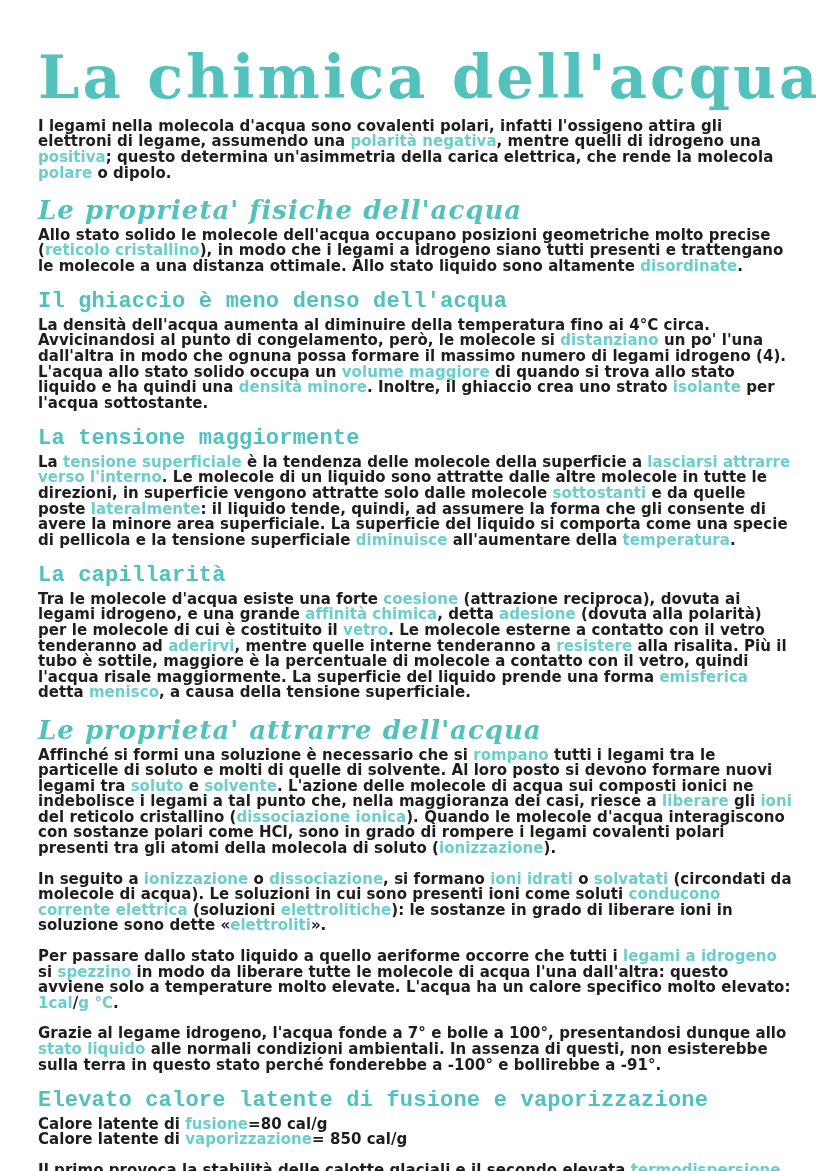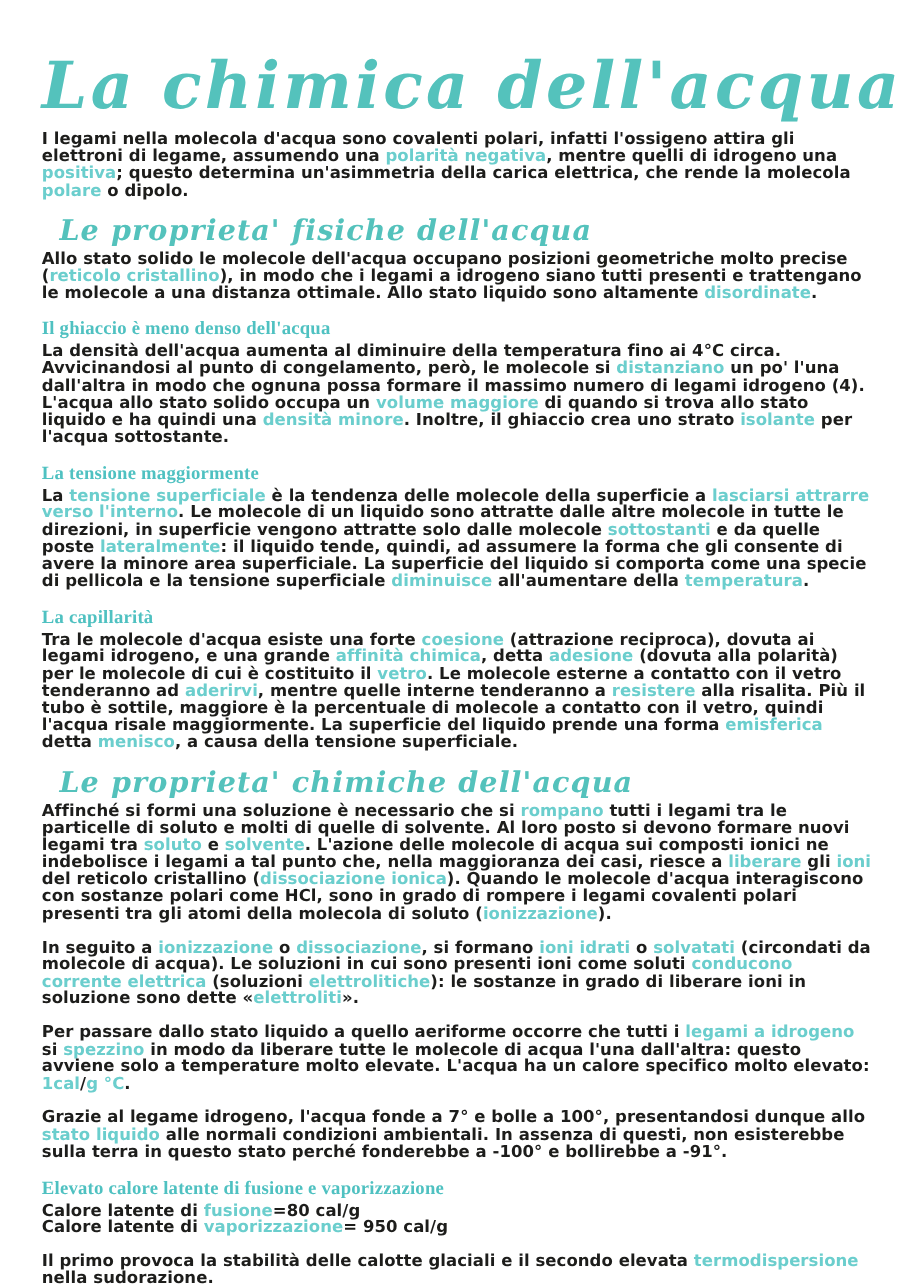--- a/index.html
+++ b/index.html
@@ -16,45 +16,44 @@
     width:828px;height:1171px;
     margin:0 auto;
     background:var(--paper);
     overflow:hidden;
     padding:46px 34px 0 38px;
     font-family:"DejaVu Sans",sans-serif;
     color:var(--ink);
   }
   .title{
     font-family:"DejaVu Serif",serif;
-    font-style:italic;
     font-weight:700;
     color:var(--accent);
     font-size:59px;
     line-height:1.08;
     letter-spacing:3px;
     margin:0 0 9px 0;
     white-space:nowrap;
     text-align:right;
   }
   .h-script{
     font-family:"DejaVu Serif",serif;
     font-style:italic;
     font-weight:700;
     color:var(--accent);
     font-size:26px;
     line-height:1.1;
     letter-spacing:1px;
-    margin:11px 0 3px 16px;
+    margin:11px 0 3px 0;
   }
   .h-plain{
-    font-family:Liberation Serif, serif;
+    font-family:Liberation Mono, monospace;
     font-weight:700;
     color:var(--heading);
-    font-size:17px;
+    font-size:22px;
     line-height:1.2;
     letter-spacing:.2px;
     margin:13px 0 2px 0;
   }
   .para{
     font-size:15px;
     line-height:15.6px;
     font-weight:700;
     letter-spacing:.05px;
     margin:0 0 15px 0;
@@ -78,25 +77,25 @@
 
   <h3 class="h-plain">Il ghiaccio è meno denso dell'acqua</h3>
   <p class="para"><span class="tx">La densità dell'acqua aumenta al diminuire della temperatura fino ai 4°C circa. Avvicinandosi al punto di congelamento, però, le molecole si </span><span class="hl">distanziano</span><span class="tx"> un po' l'una dall'altra in modo che ognuna possa formare il massimo numero di legami idrogeno (4). L'acqua allo stato solido occupa un </span><span class="hl">volume maggiore</span><span class="tx"> di quando si trova allo stato liquido e ha quindi una </span><span class="hl">densità minore</span><span class="tx">. Inoltre, il ghiaccio crea uno strato </span><span class="hl">isolante</span><span class="tx"> per l'acqua sottostante.</span></p>
 
   <h3 class="h-plain">La tensione maggiormente</h3>
   <p class="para"><span class="tx">La </span><span class="hl">tensione superficiale</span><span class="tx"> è la tendenza delle molecole della superficie a </span><span class="hl">lasciarsi attrarre verso l'interno</span><span class="tx">. Le molecole di un liquido sono attratte dalle altre molecole in tutte le direzioni, in superficie vengono attratte solo dalle molecole </span><span class="hl">sottostanti</span><span class="tx"> e da quelle poste </span><span class="hl">lateralmente</span><span class="tx">: il liquido tende, quindi, ad assumere la forma che gli consente di avere la minore area superficiale. La superficie del liquido si comporta come una specie di pellicola e la tensione superficiale </span><span class="hl">diminuisce</span><span class="tx"> all'aumentare della </span><span class="hl">temperatura</span><span class="tx">.</span></p>
 
   <h3 class="h-plain">La capillarità</h3>
   <p class="para"><span class="tx">Tra le molecole d'acqua esiste una forte </span><span class="hl">coesione</span><span class="tx"> (attrazione reciproca), dovuta ai legami idrogeno, e una grande </span><span class="hl">affinità chimica</span><span class="tx">, detta </span><span class="hl">adesione</span><span class="tx"> (dovuta alla polarità) per le molecole di cui è costituito il </span><span class="hl">vetro</span><span class="tx">. Le molecole esterne a contatto con il vetro tenderanno ad </span><span class="hl">aderirvi</span><span class="tx">, mentre quelle interne tenderanno a </span><span class="hl">resistere</span><span class="tx"> alla risalita. Più il tubo è sottile, maggiore è la percentuale di molecole a contatto con il vetro, quindi l'acqua risale maggiormente. La superficie del liquido prende una forma </span><span class="hl">emisferica</span><span class="tx"> detta </span><span class="hl">menisco</span><span class="tx">, a causa della tensione superficiale.</span></p>
 
-  <h2 class="h-script">Le proprieta' chimiche dell'acqua</h2>
+  <h2 class="h-script">Le proprieta' attrarre dell'acqua</h2>
   <p class="para"><span class="tx">Affinché si formi una soluzione è necessario che si </span><span class="hl">rompano</span><span class="tx"> tutti i legami tra le particelle di soluto e molti di quelle di solvente. Al loro posto si devono formare nuovi legami tra </span><span class="hl">soluto</span><span class="tx"> e </span><span class="hl">solvente</span><span class="tx">. L'azione delle molecole di acqua sui composti ionici ne indebolisce i legami a tal punto che, nella maggioranza dei casi, riesce a </span><span class="hl">liberare</span><span class="tx"> gli </span><span class="hl">ioni</span><span class="tx"> del reticolo cristallino (</span><span class="hl">dissociazione ionica</span><span class="tx">). Quando le molecole d'acqua interagiscono con sostanze polari come HCl, sono in grado di rompere i legami covalenti polari presenti tra gli atomi della molecola di soluto (</span><span class="hl">ionizzazione</span><span class="tx">).</span></p>
   <p class="para"><span class="tx">In seguito a </span><span class="hl">ionizzazione</span><span class="tx"> o </span><span class="hl">dissociazione</span><span class="tx">, si formano </span><span class="hl">ioni idrati</span><span class="tx"> o </span><span class="hl">solvatati</span><span class="tx"> (circondati da molecole di acqua). Le soluzioni in cui sono presenti ioni come soluti </span><span class="hl">conducono corrente elettrica</span><span class="tx"> (soluzioni </span><span class="hl">elettrolitiche</span><span class="tx">): le sostanze in grado di liberare ioni in soluzione sono dette «</span><span class="hl">elettroliti</span><span class="tx">».</span></p>
 
   <p class="para"><span class="tx">Per passare dallo stato liquido a quello aeriforme occorre che tutti i </span><span class="hl">legami a idrogeno</span><span class="tx"> si </span><span class="hl">spezzino</span><span class="tx"> in modo da liberare tutte le molecole di acqua l'una dall'altra: questo avviene solo a temperature molto elevate. L'acqua ha un calore specifico molto elevato: </span><span class="hl">1cal</span><span class="tx">/</span><span class="hl">g °C</span><span class="tx">.</span></p>
   <p class="para"><span class="tx">Grazie al legame idrogeno, l'acqua fonde a 7° e bolle a 100°, presentandosi dunque allo </span><span class="hl">stato liquido</span><span class="tx"> alle normali condizioni ambientali. In assenza di questi, non esisterebbe sulla terra in questo stato perché fonderebbe a -100° e bollirebbe a -91°.</span></p>
 
   <h3 class="h-plain">Elevato calore latente di fusione e vaporizzazione</h3>
   <p class="para tight"><span class="tx">Calore latente di </span><span class="hl">fusione</span><span class="tx">=80 cal/g</span></p>
-  <p class="para tight-last"><span class="tx">Calore latente di </span><span class="hl">vaporizzazione</span><span class="tx">= 950 cal/g</span></p>
+  <p class="para tight-last"><span class="tx">Calore latente di </span><span class="hl">vaporizzazione</span><span class="tx">= 850 cal/g</span></p>
   <p class="para"><span class="tx">Il primo provoca la stabilità delle calotte glaciali e il secondo elevata </span><span class="hl">termodispersione</span><span class="tx"> nella sudorazione.</span></p>
 
 </div>
 
 </body></html>

